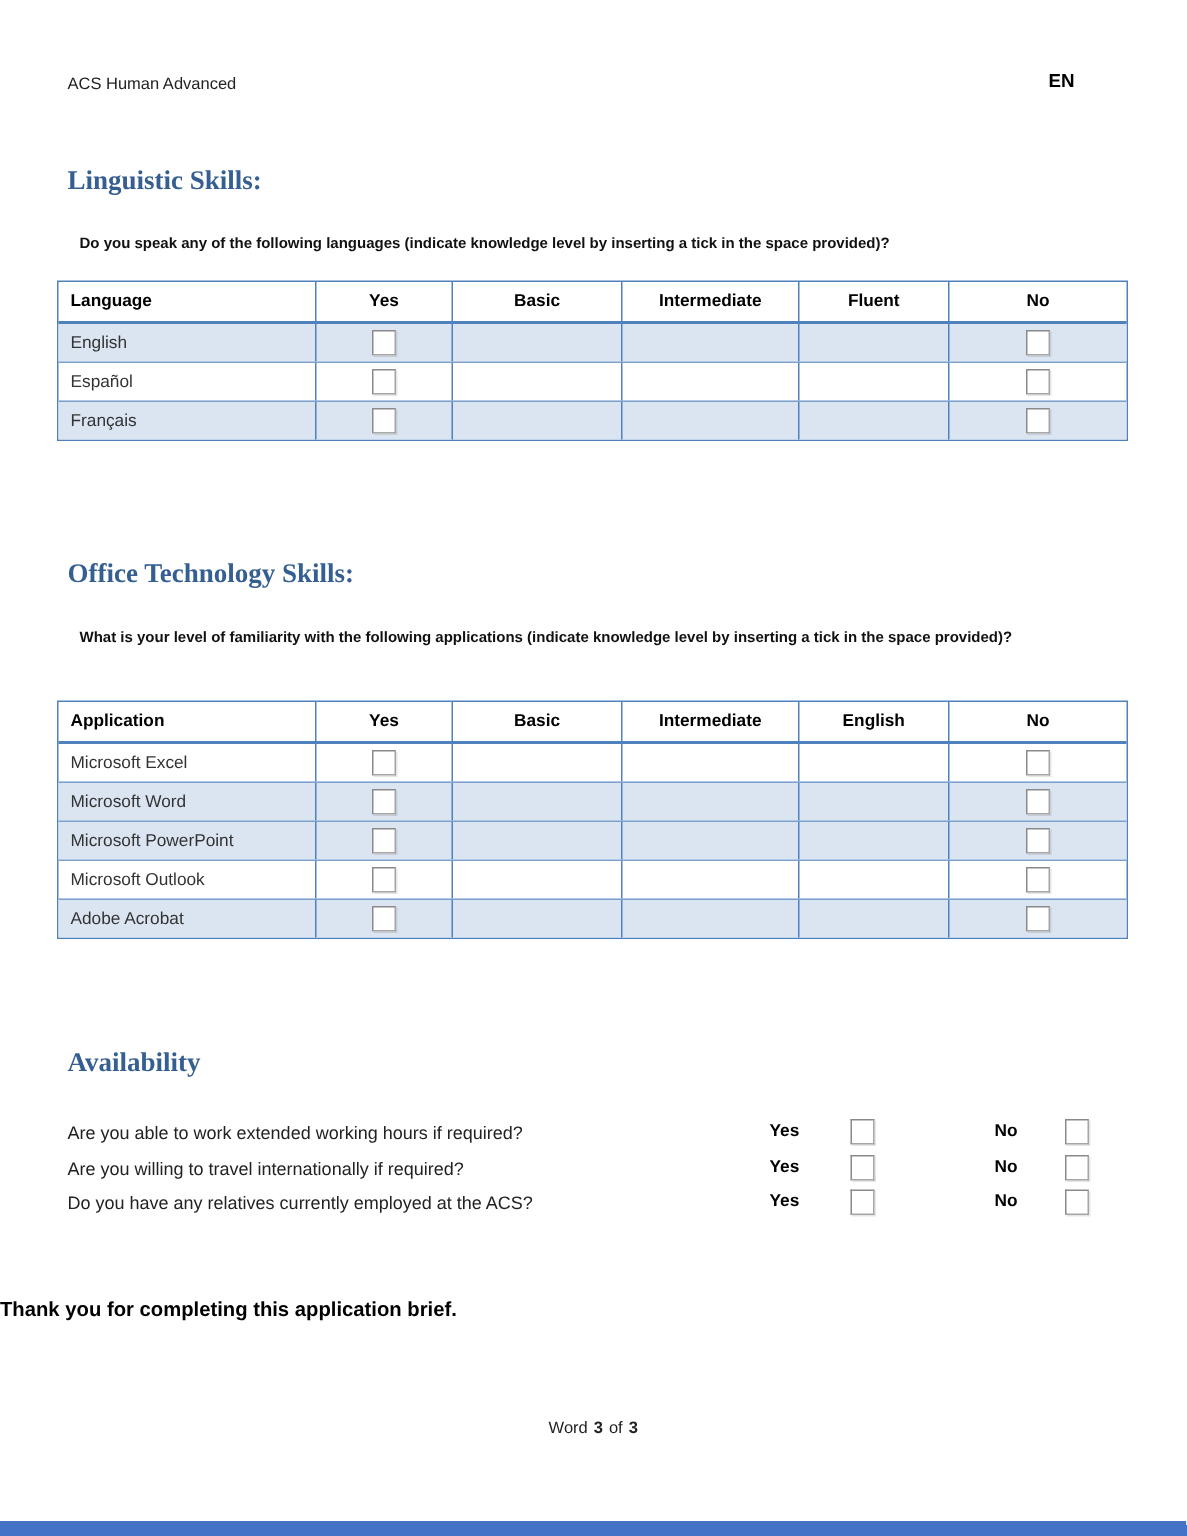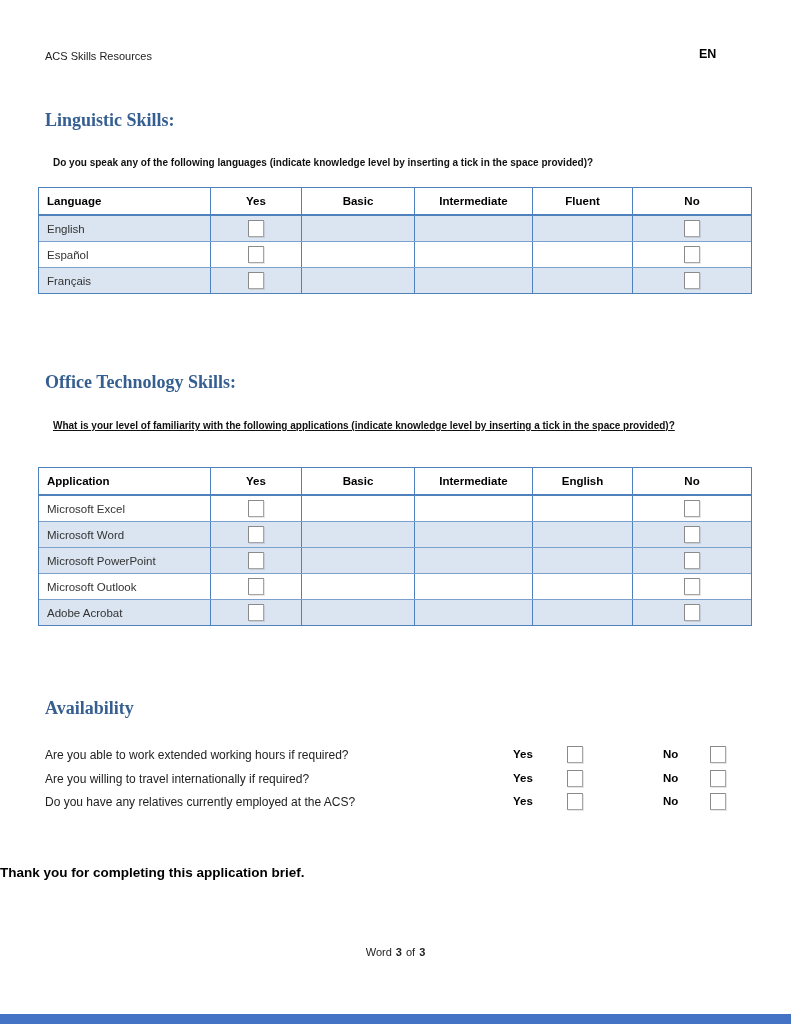--- a/index.html
+++ b/index.html
@@ -24,21 +24,21 @@
   }
   #h-ling{top:110px;}
   #h-office{top:372px;}
   #h-avail{top:698px;}
 
   .question{
     position:absolute;left:49px;width:707px;margin:4px;
     font-size:10px;font-weight:bold;color:#111;line-height:15.5px;text-align:justify;
   }
   #q-ling{top:151px;}
-  #q-office{top:414px;text-decoration:underline;}
+  #q-office{top:414px;}
 
   .tbl{position:absolute;left:38px;width:714px;border:1px solid var(--accent);box-sizing:border-box;background:#fff;}
   #tbl-ling{top:187px;}
   #tbl-office{top:467px;}
   .trow{display:flex;}
   .trow.thead{height:26px;border-bottom:2px solid var(--accent);}
   .trow.data{height:25px;}
   .trow.data + .trow.data{border-top:1px solid var(--sep);}
   .trow.banded{background:var(--band);justify-content:flex-end;}
   .tc{
@@ -69,21 +69,21 @@
   .page-num{position:absolute;top:946px;left:0;width:100%;text-align:center;font-size:11px;color:#222;}
   .page-num b{font-weight:bold;}
   .page-num span, .page-num b{margin:0 2px;}
   .footer-bar{position:absolute;left:0;bottom:0;width:100%;height:10px;background:var(--bar);}
 </style>
 </head>
 <body>
 
 <div class="page">
 
-  <span class="doc-header-left">ACS Skills Resources</span>
+  <span class="doc-header-left">ACS Human Advanced</span>
   <span class="doc-header-lang">EN</span>
 
   <h2 class="sec-heading" id="h-ling">Linguistic Skills:</h2>
   <p class="question" id="q-ling">Do you speak any of the following languages (indicate knowledge level by inserting a tick in the space provided)?</p>
   <div class="tbl" id="tbl-ling">
       <div class="trow thead">
         <div class="tc th c0 first">Language</div>
         <div class="tc th c1">Yes</div>
         <div class="tc th c2">Basic</div>
         <div class="tc th c3">Intermediate</div>

